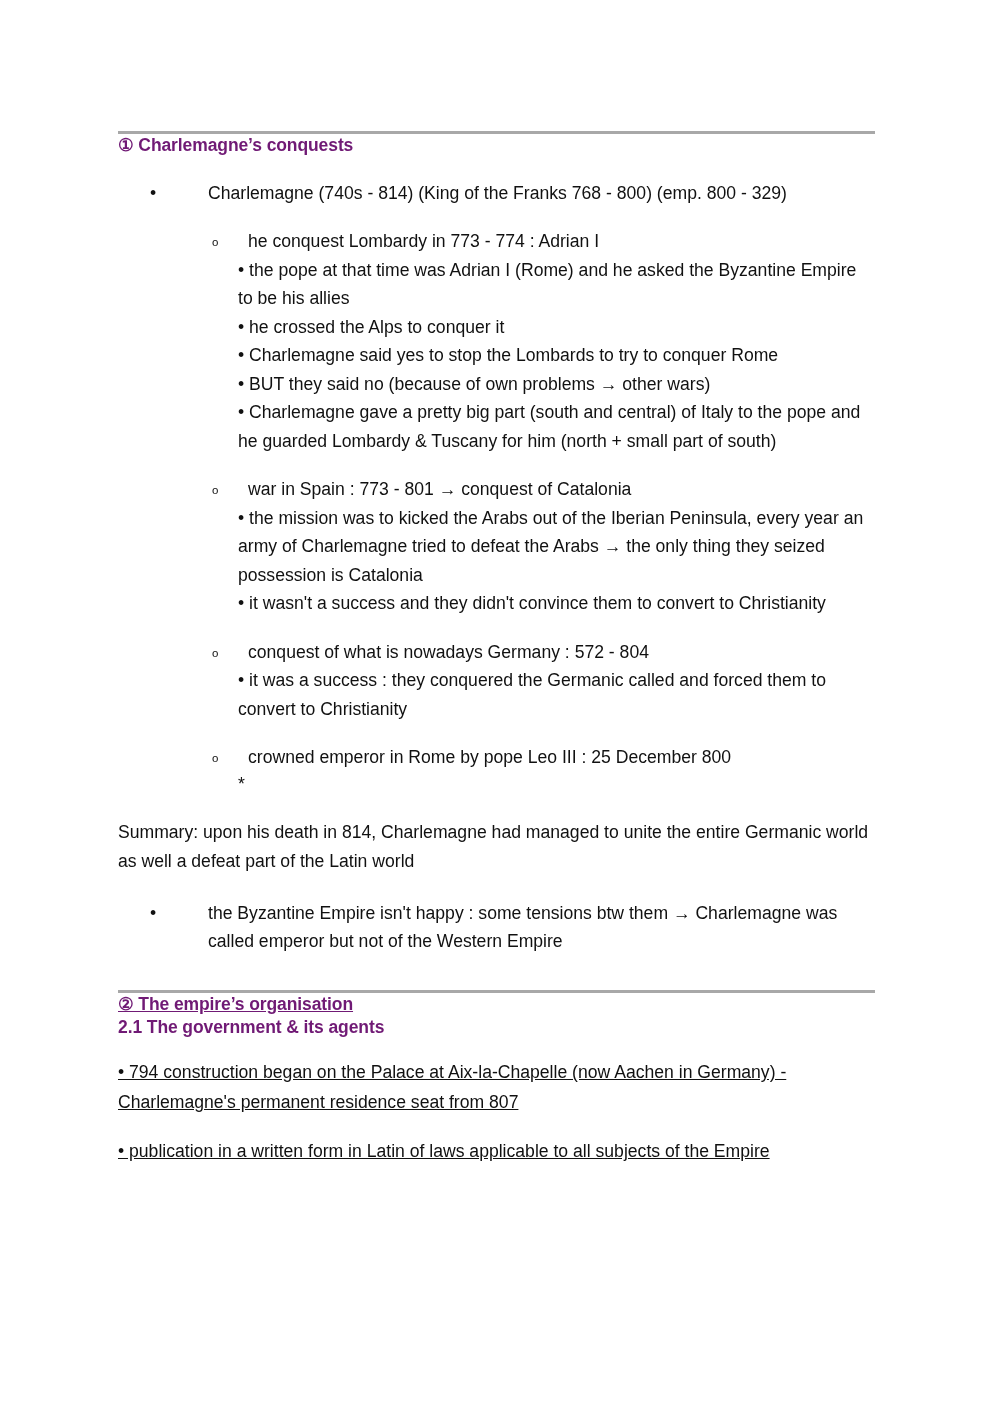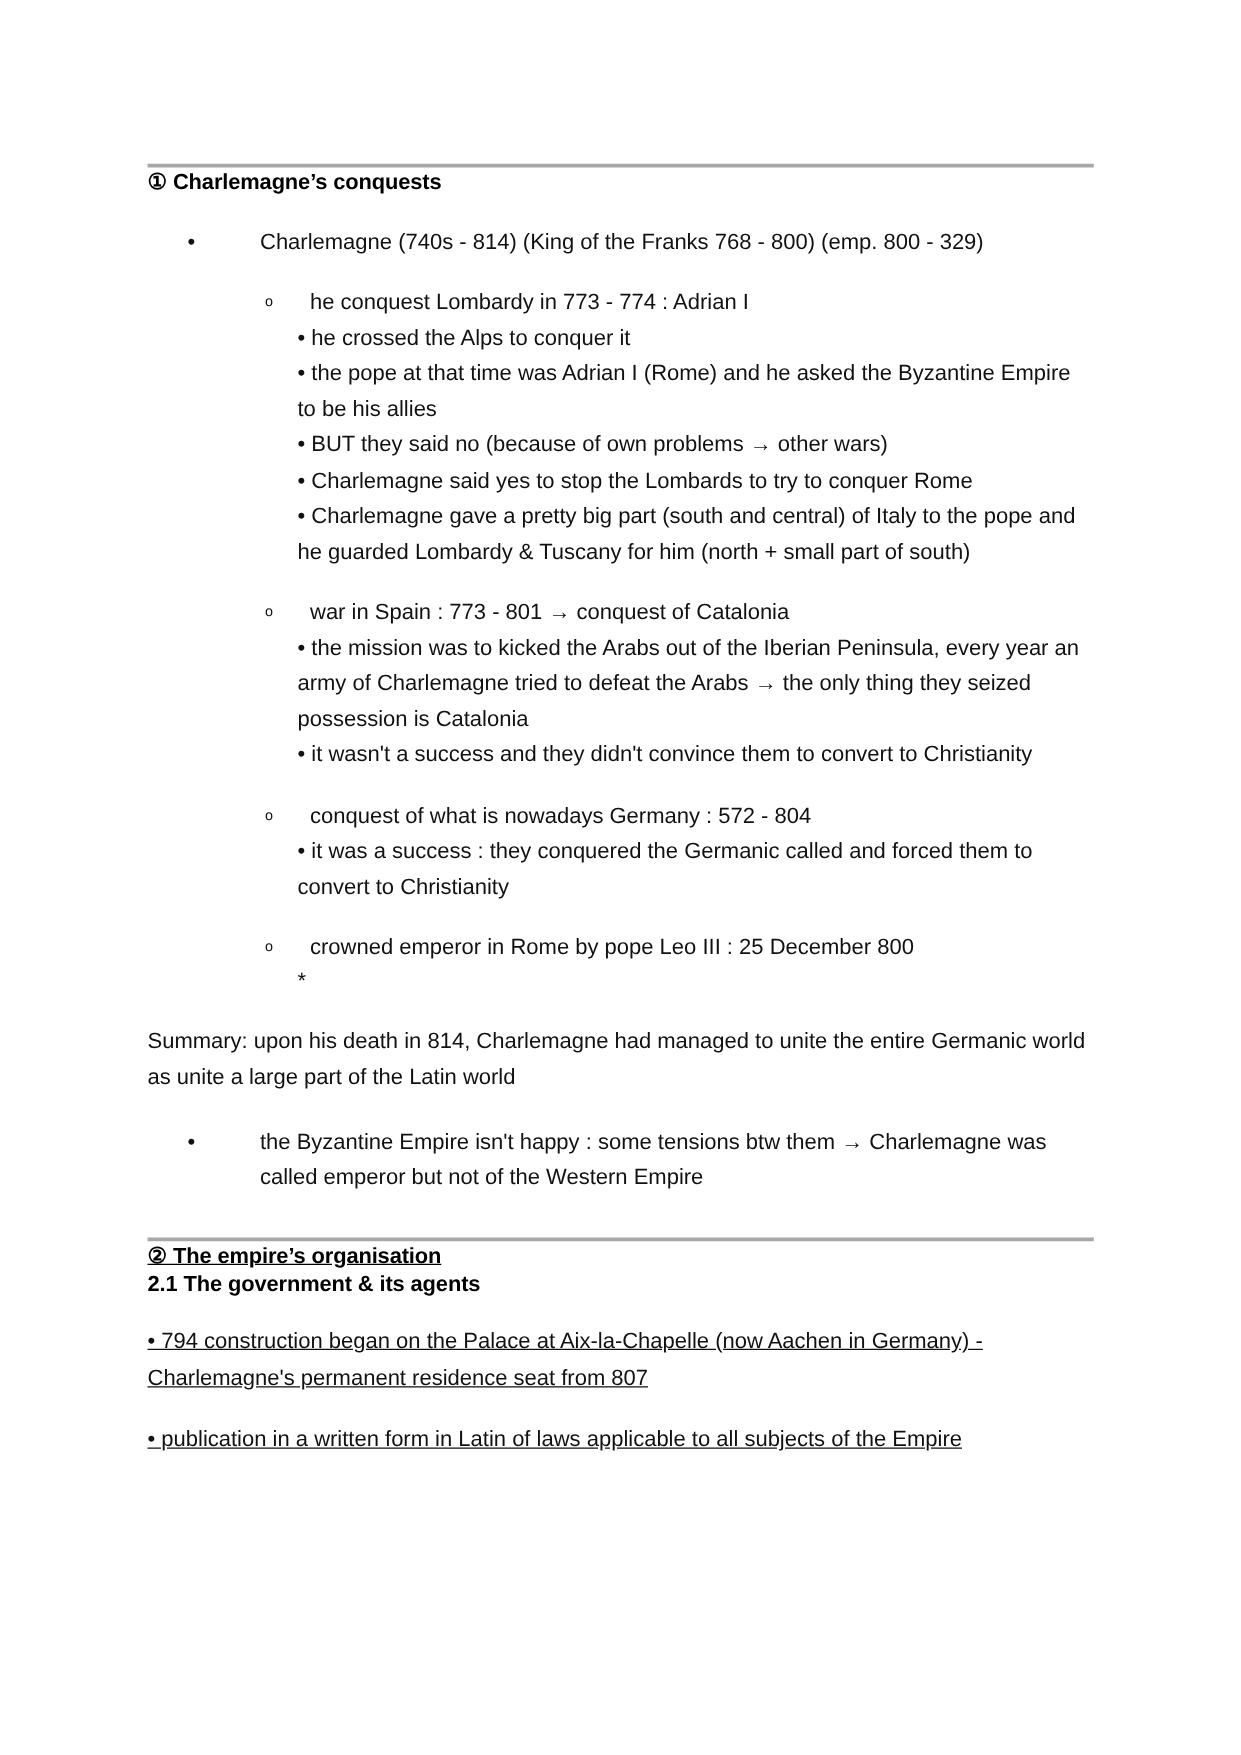--- a/index.html
+++ b/index.html
@@ -30,21 +30,21 @@
   }
   .rule-top { margin-top: 131px; }
   .rule-bottom { margin-top: 34px; }
 
   h2.section-heading {
     font-size: 17.5px;
     font-weight: bold;
     letter-spacing: -0.1px;
     line-height: 1.3;
     margin: 0;
-    color: #000000;
+    color: #701a75;
   }
   .heading-1 { margin-top: 27px; }
   .heading-2 { margin-top: 27px; text-decoration: underline; }
   .heading-21 { margin-top: 24px; font-size: 17px; }
 
   .lvl1 {
     position: relative;
     margin-left: 32px;
     padding-left: 58px;
     font-size: 17.6px;
@@ -113,24 +113,24 @@
     <div class="lvl1">
       <span class="dot">•</span>
       <span>Charlemagne (740s - 814) (King of the Franks 768 - 800) (emp. 800 - 329)</span>
     </div>
 
     <div class="lvl2">
       <span class="circle">o</span>
       <span>he conquest Lombardy in 773 - 774 : Adrian I</span>
     </div>
     <div class="lvl3">
+      <p>• the pope at that time was Adrian I (Rome) and he asked the Byzantine Empire to be his allies</p>
       <p>• he crossed the Alps to conquer it</p>
-      <p>• the pope at that time was Adrian I (Rome) and he asked the Byzantine Empire to be his allies</p>
+      <p>• Charlemagne said yes to stop the Lombards to try to conquer Rome</p>
       <p>• BUT they said no (because of own problems → other wars)</p>
-      <p>• Charlemagne said yes to stop the Lombards to try to conquer Rome</p>
       <p>• Charlemagne gave a pretty big part (south and central) of Italy to the pope and he guarded Lombardy &amp; Tuscany for him (north + small part of south)</p>
     </div>
 
     <div class="lvl2">
       <span class="circle">o</span>
       <span>war in Spain : 773 - 801 → conquest of Catalonia</span>
     </div>
     <div class="lvl3">
       <p>• the mission was to kicked the Arabs out of the Iberian Peninsula, every year an army of Charlemagne tried to defeat the Arabs → the only thing they seized possession is Catalonia</p>
       <p>• it wasn't a success and they didn't convince them to convert to Christianity</p>
@@ -143,21 +143,21 @@
     <div class="lvl3">
       <p>• it was a success : they conquered the Germanic called and forced them to convert to Christianity</p>
     </div>
 
     <div class="lvl2">
       <span class="circle">o</span>
       <span>crowned emperor in Rome by pope Leo III : 25 December 800</span>
     </div>
     <div class="star-line">*</div>
 
-    <div class="para">Summary: upon his death in 814, Charlemagne had managed to unite the entire Germanic world as unite a large part of the Latin world</div>
+    <div class="para">Summary: upon his death in 814, Charlemagne had managed to unite the entire Germanic world as well a defeat part of the Latin world</div>
 
     <div class="lvl1">
       <span class="dot">•</span>
       <span>the Byzantine Empire isn't happy : some tensions btw them → Charlemagne was called emperor but not of the Western Empire</span>
     </div>
 
     <div class="rule rule-bottom"></div>
 
     <h2 class="section-heading heading-2">② The empire’s organisation</h2>
 

